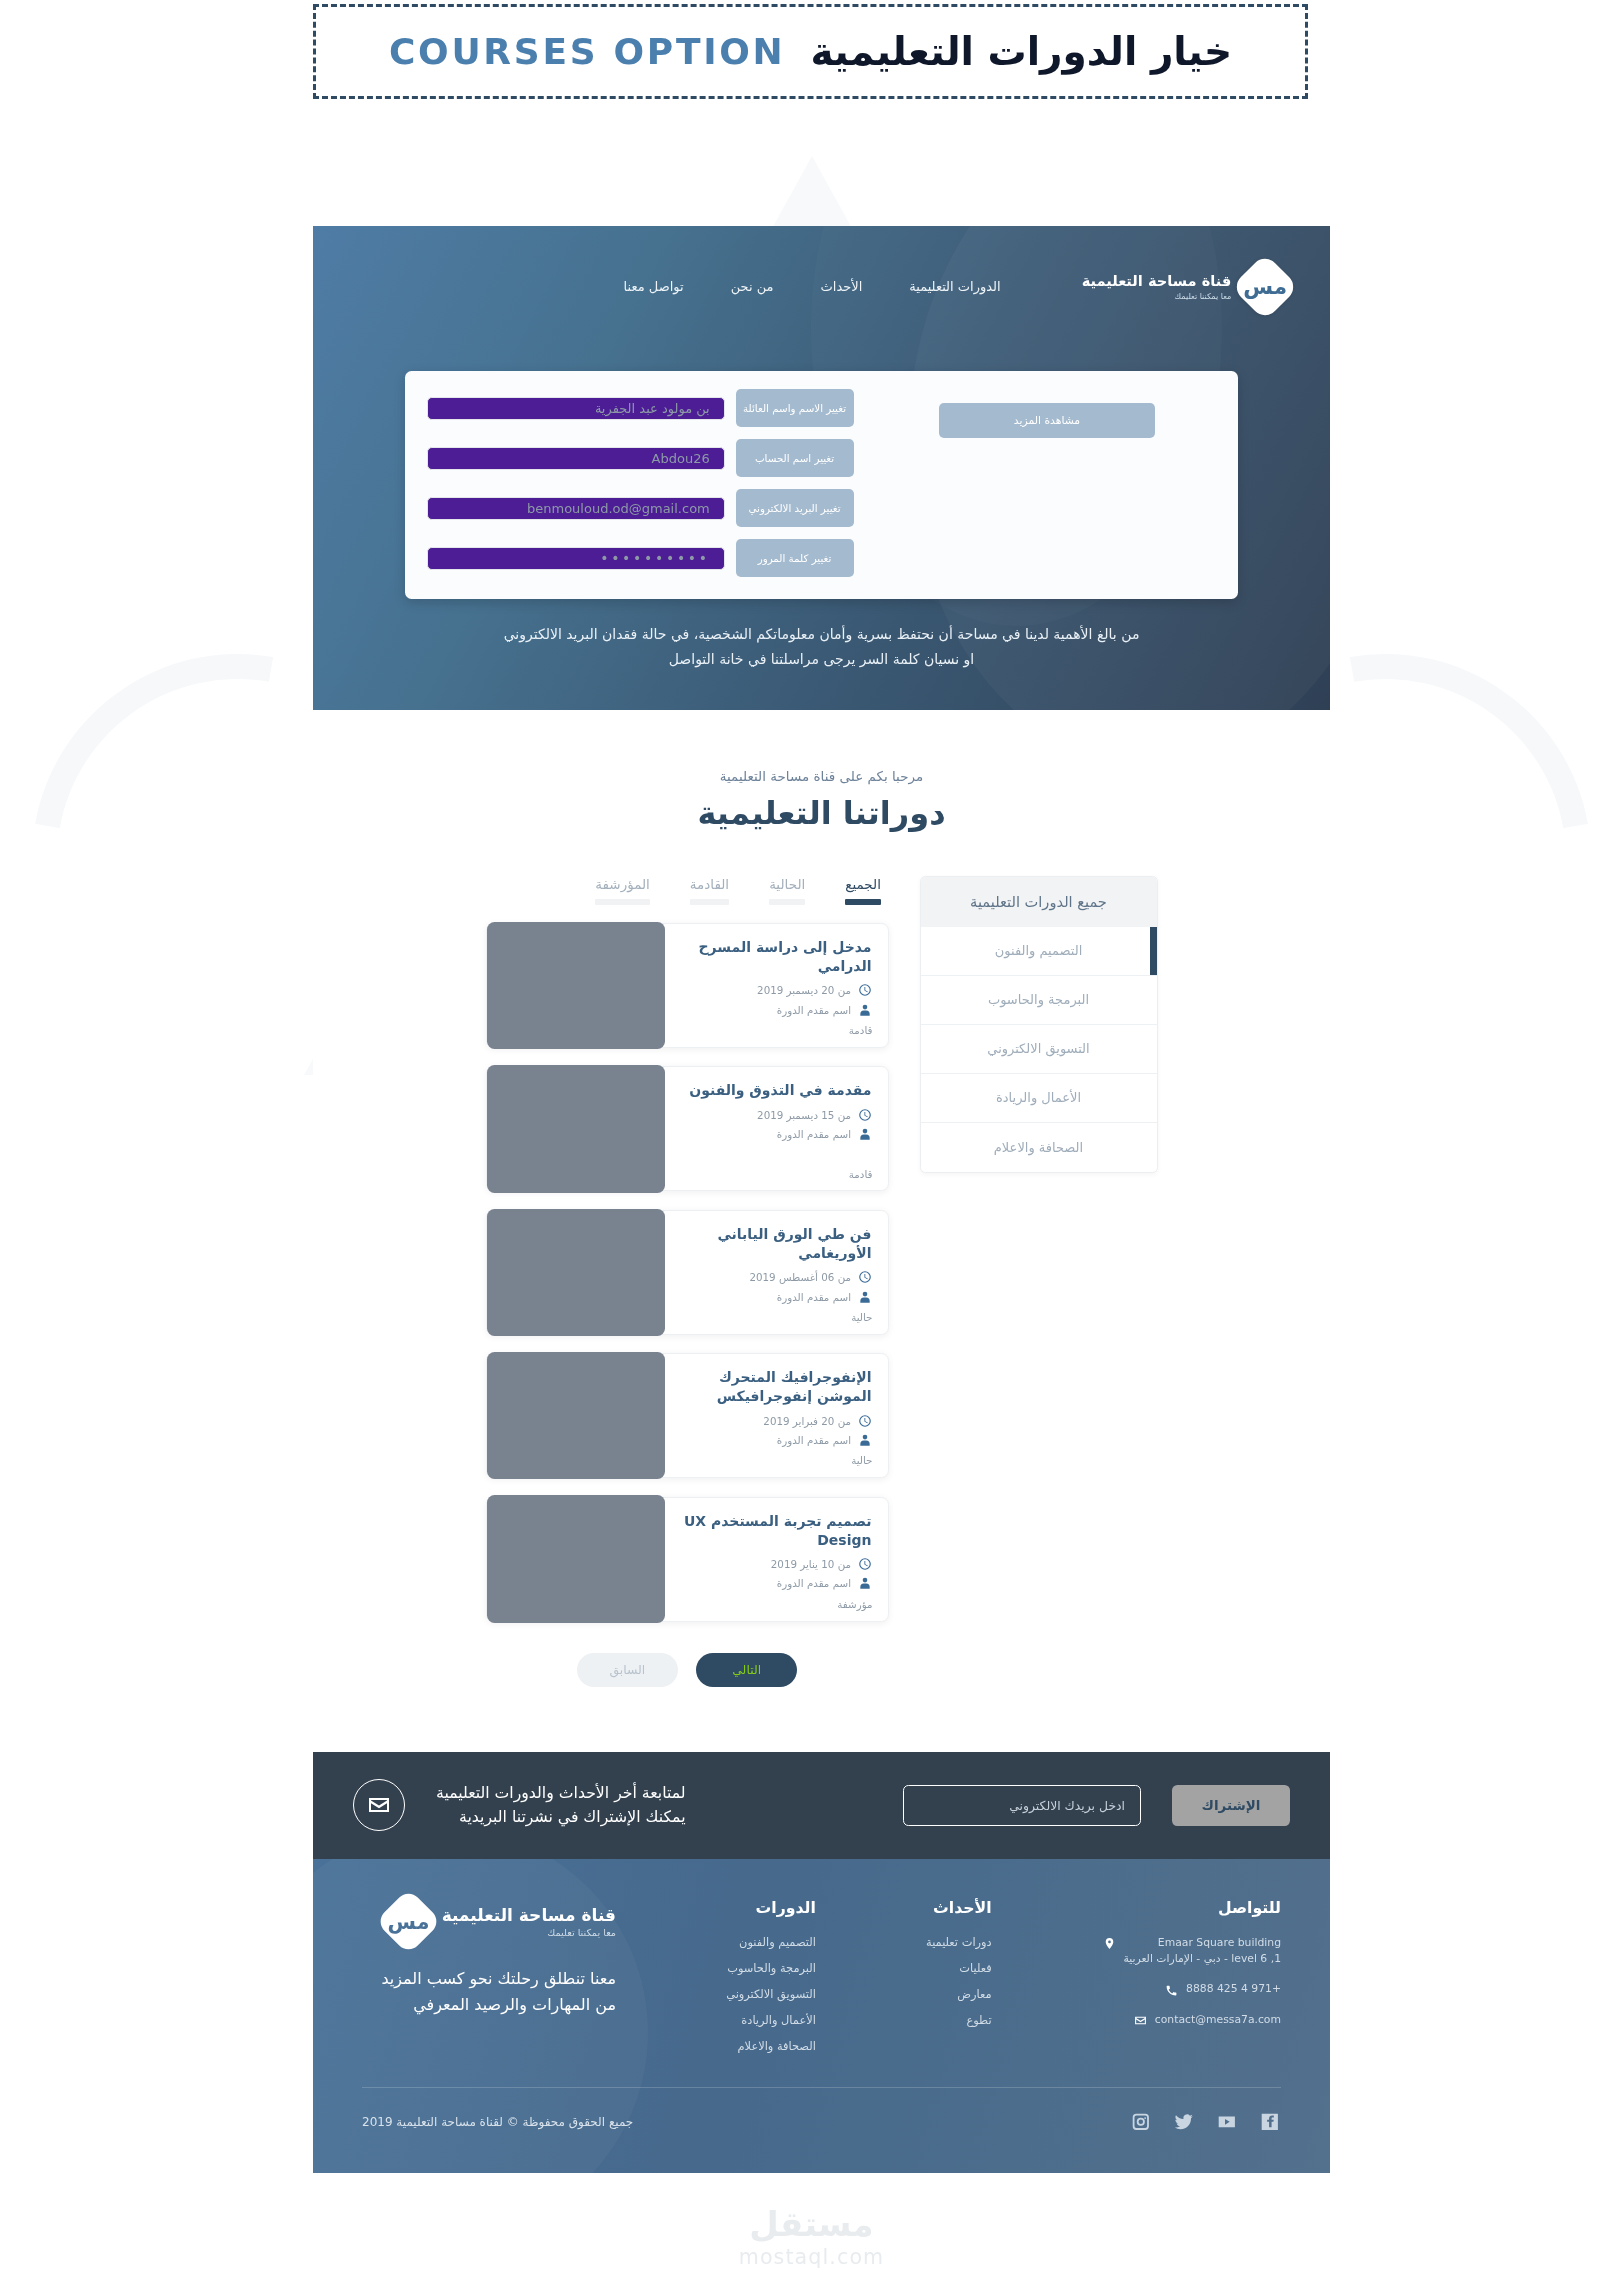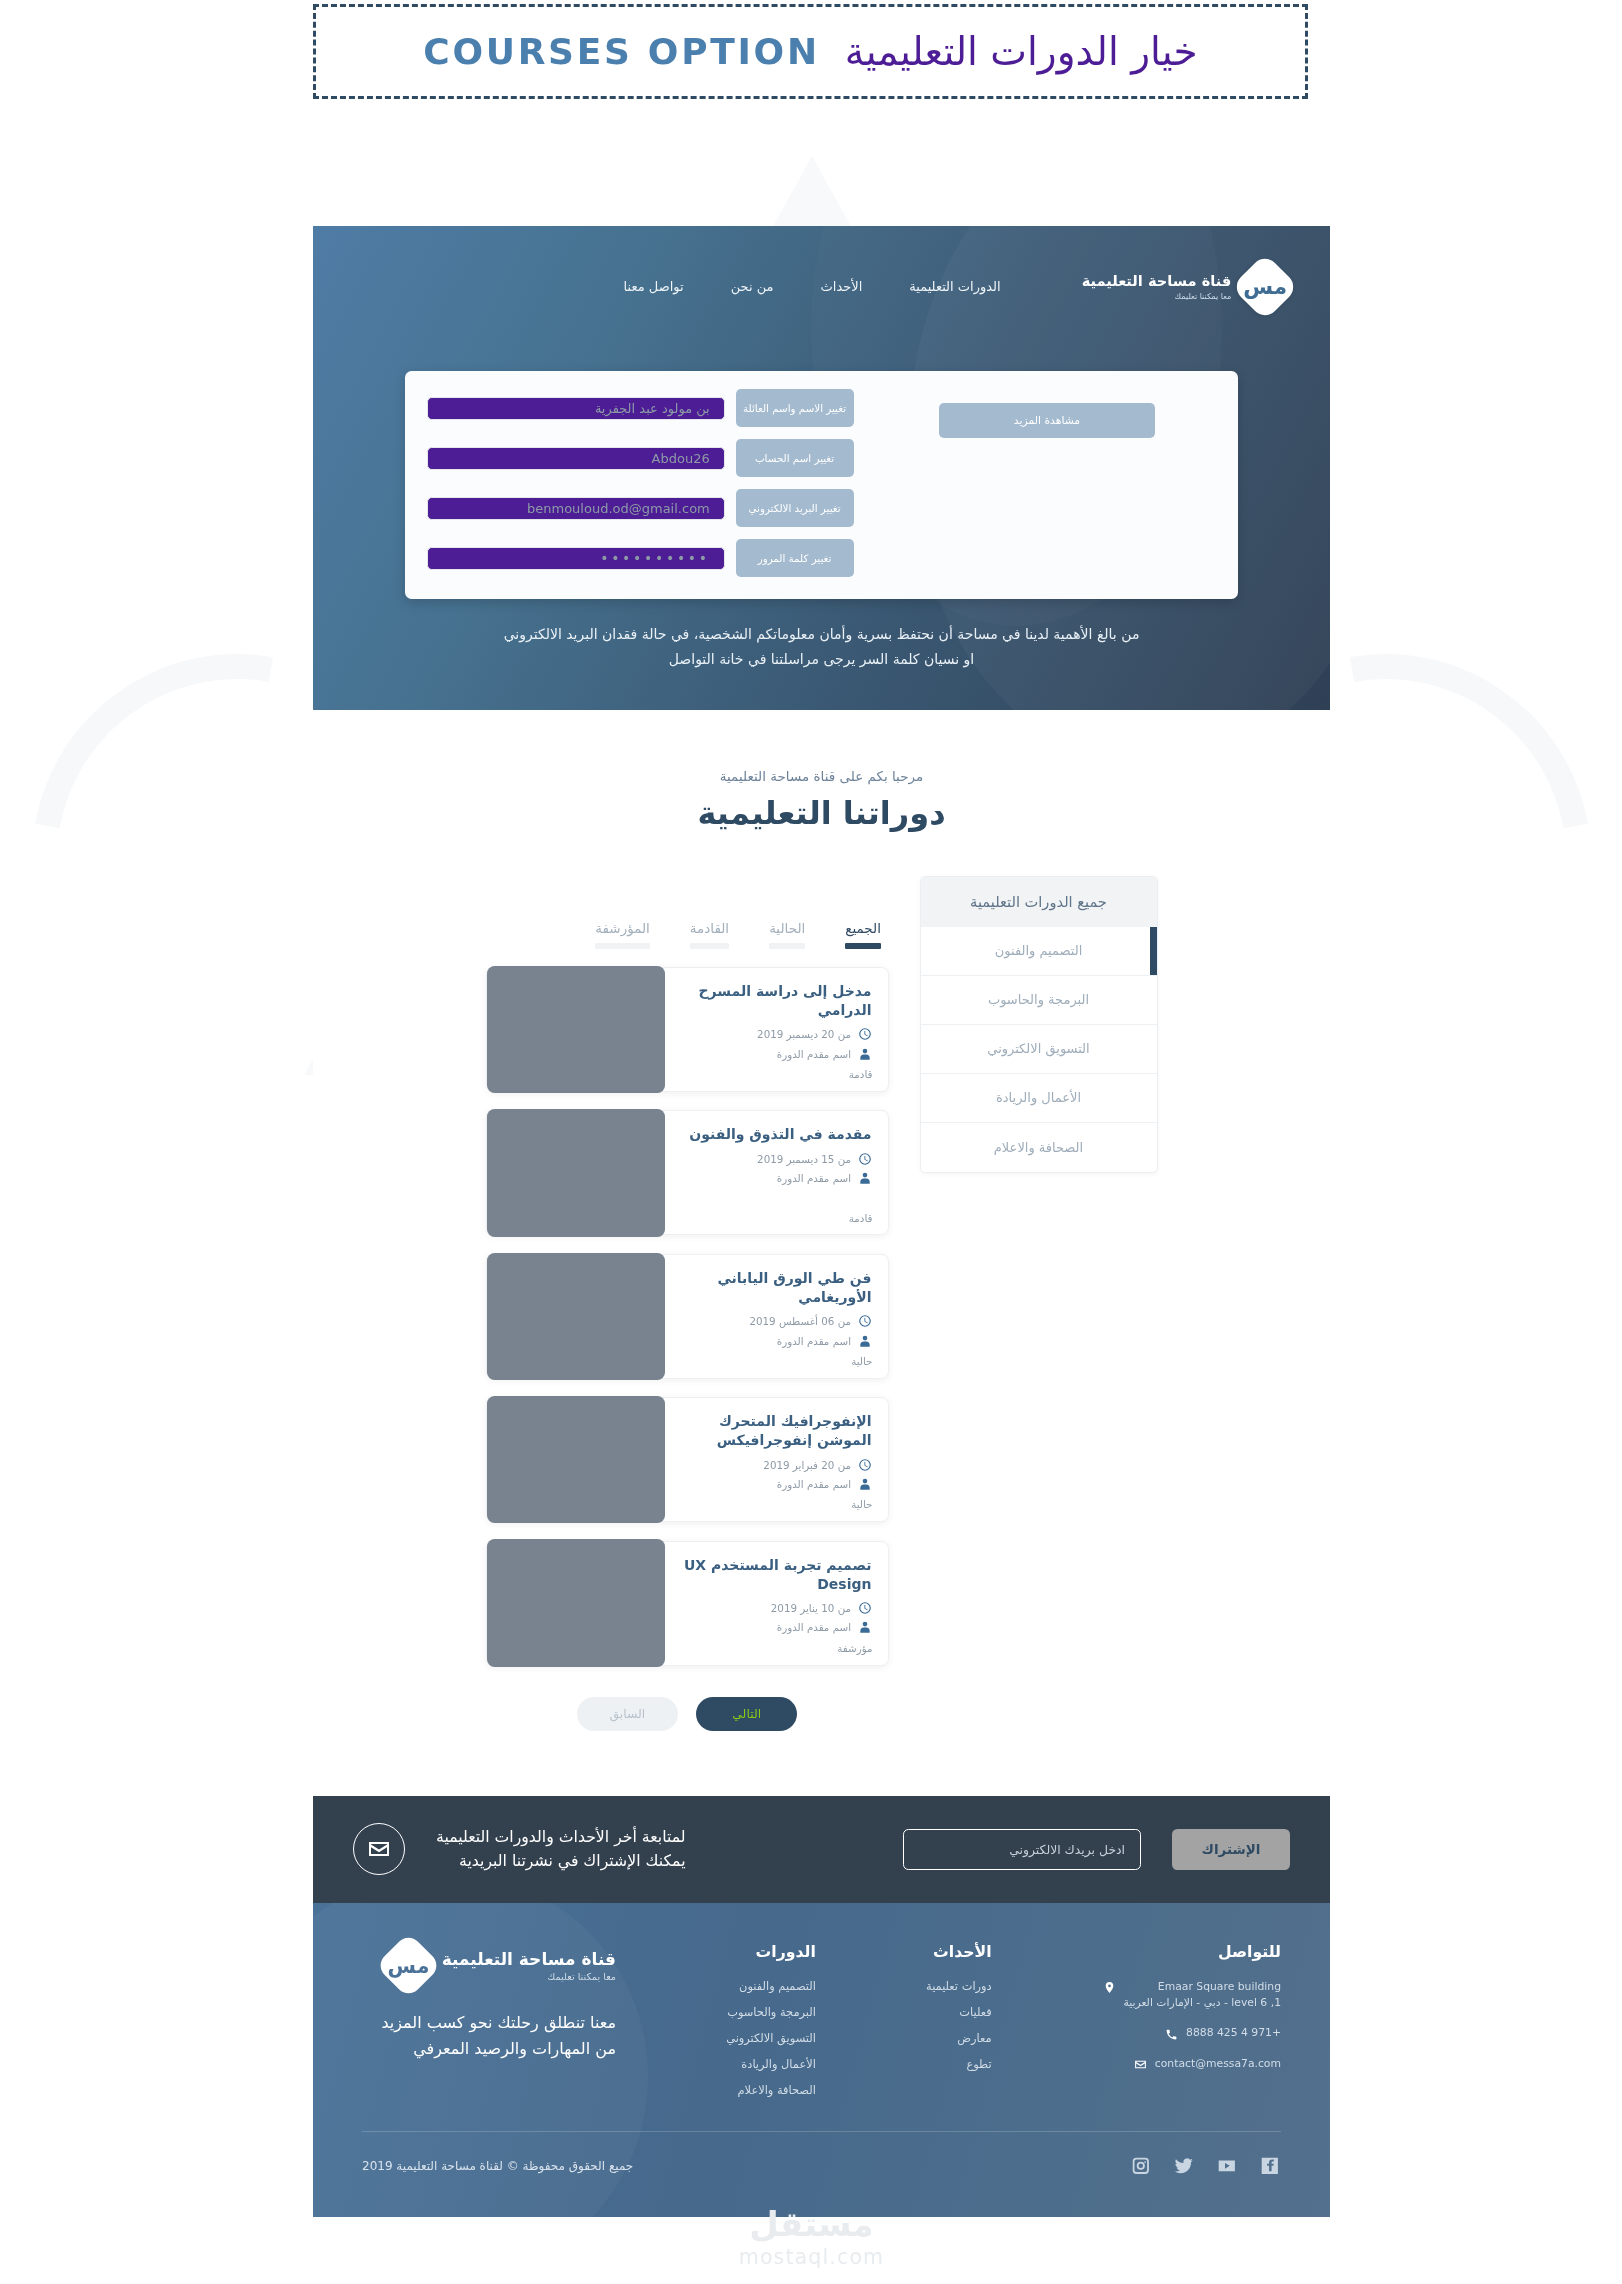--- a/index.html
+++ b/index.html
@@ -38,21 +38,21 @@
   }
 
   
   .title-banner {
     position: absolute; left: 313px; top: 4.3px; width: 995px; height: 95px;
     border: 3.8px dashed #2f4a63;
     display: flex; align-items: center; justify-content: center;
     z-index: 3;
   }
   .title-ar {
-    font-size: 39px; font-weight: normal; color: #4c1d95; letter-spacing: 0.5px;
+    font-size: 39px; font-weight: bold; color: #0f172a; letter-spacing: 0.5px;
     line-height: 1;
     text-align: center;
   }
   .title-en {
     font-size: 36px; font-weight: bold; color: #4a7fae;
     letter-spacing: 2.7px; margin-inline-start: 25px; line-height: 1;
     font-family: "DejaVu Sans", sans-serif;
   }
 
   
@@ -182,21 +182,21 @@
     position: relative;
   }
   .sidebar-item:last-child { border-bottom: none; }
   .sidebar-item.active::after {
     content: ""; position: absolute; right: 0; top: 0; bottom: 0;
     width: 6.5px; background: #2f4a63;
   }
 
   .courses-col { flex: 1 1 auto; max-width: 403px; }
   .tabs { display: flex; justify-content: flex-start; gap: 40px; padding-right: 7.6px; }
-  .tab { text-align: center; margin-top: 44px; }
+  .tab { text-align: center; }
   .tab-label { font-size: 13.5px; color: #a3b0bc; white-space: nowrap; }
   .tab.active .tab-label { color: #2f4a63; }
   .tab-underline { height: 5.4px; border-radius: 1.1px; background: #f0f2f4; margin-top: 7.6px; }
   .tab.active .tab-underline { background: #2f4a63; }
 
   .card {
     margin-top: 18.4px; display: flex; background: #ffffff;
     border: 0.5px solid #edf0f3; border-radius: 7.6px;
     box-shadow: 0 1.6px 7.6px rgba(0,0,0,0.06);
     height: 125px; position: relative;

